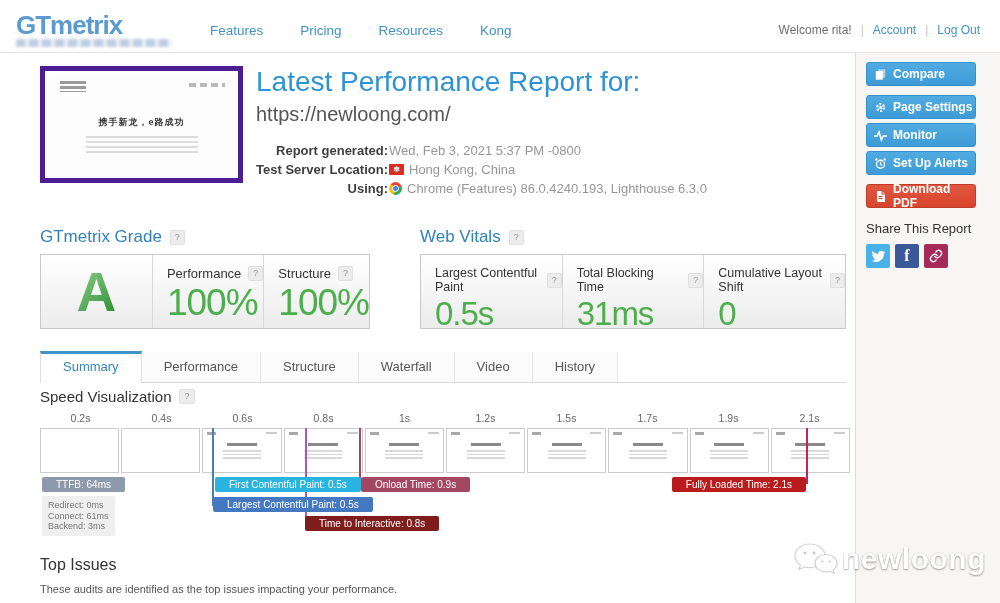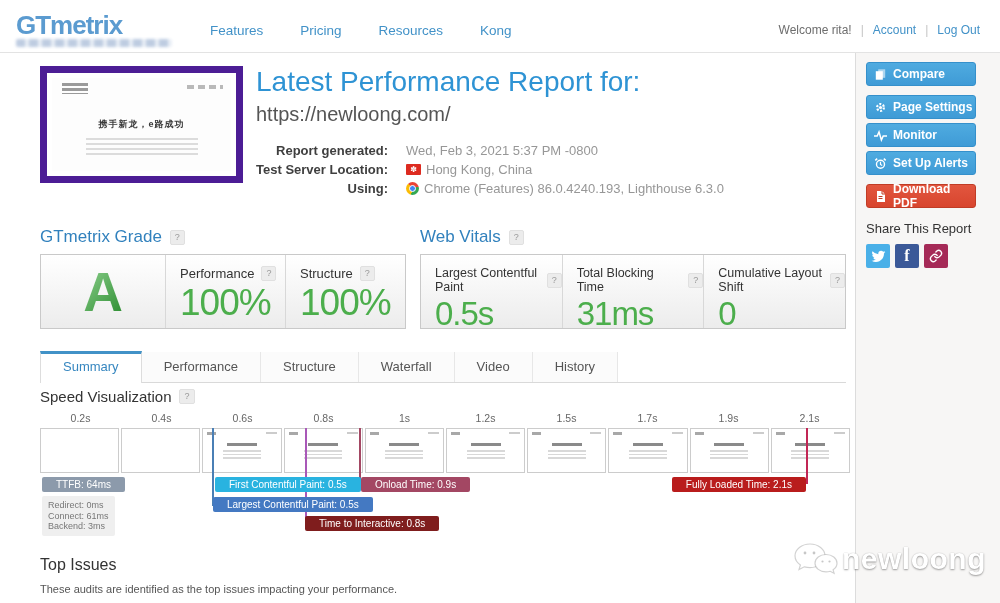--- a/index.html
+++ b/index.html
@@ -34,50 +34,50 @@
   .share-icons { display:flex; gap:5px; margin-top:8px; }
   .share-icon { width:24px; height:24px; border-radius:2px; display:flex; align-items:center;
     justify-content:center; color:#fff; cursor:pointer; }
   .share-icon.twitter { background:#4ab0e8; }
   .share-icon.facebook { background:#3b5998; font-size:16px; font-weight:bold;
     font-family:"Liberation Serif", serif; }
   .share-icon.linkshare { background:#a52a57; }
 
   
   .report-row { position:absolute; top:66px; left:40px; display:flex; }
-  .thumb { width:203px; height:117px; border:7px solid #4c1d95; background:#fff; padding:5px;
+  .thumb { width:203px; height:117px; border:5px solid #4c1d95; background:#fff; padding:5px;
     margin-right:13px; cursor:pointer; }
   .thumb-inner { width:100%; height:100%; background:#fdfdfd; position:relative; }
   .thumb-logo { position:absolute; top:5px; left:10px; width:26px; height:11px;
     background:repeating-linear-gradient(#9a9a9a 0 3px,transparent 3px 5px); }
   .thumb-navbits { position:absolute; top:7px; right:8px; width:36px; height:4px;
     background:repeating-linear-gradient(90deg,#b9b9b9 0 7px,transparent 7px 11px); }
   .thumb-heading { position:absolute; top:40px; width:100%; text-align:center;
     font-size:9px; font-weight:bold; color:#3a3a3a; letter-spacing:1px; }
   .thumb-para { position:absolute; top:60px; left:50%; transform:translateX(-50%);
     width:112px; height:20px;
     background:repeating-linear-gradient(#dcdcdc 0 2px,transparent 2px 5px); }
   .report-title { font-size:28px; color:#2e93d4; line-height:31px; }
   .report-url { font-size:20px; color:#555; margin-top:6px; cursor:pointer; }
   .report-fields { margin-top:15px; font-size:13px; }
   .field-row { display:flex; align-items:center; line-height:19px; }
-  .field-label { width:132px; text-align:right; color:#3f3f3f; font-weight:bold; margin-right:18px; }
+  .field-label { width:132px; text-align:right; color:#3f3f3f; font-weight:bold; margin-right:1px; }
   .field-value { color:#979797; display:flex; align-items:center; gap:5px; }
   .hk-flag { display:inline-block; width:15px; height:11px; background:#dd2b20; border-radius:1px;
     color:#fff; font-size:8px; line-height:11px; text-align:center; }
   .chrome-icon { width:13px; height:13px; border-radius:50%; position:relative;
     background:conic-gradient(from -45deg,#ea4335 0 33%,#34a853 33% 66%,#fbbc05 66% 100%); }
   .chrome-icon::after { content:""; position:absolute; inset:3px; background:#4285f4;
     border:1.5px solid #fff; border-radius:50%; }
 
   
   .section-heading { font-size:17px; color:#3181bd; display:flex; align-items:center; gap:8px; }
   .help { background:#ececec; color:#999; font-size:9px; line-height:11px; padding:1px 4px;
     border-radius:2px; border:1px solid #e0e0e0; cursor:pointer; }
-  .grade-section { position:absolute; top:227px; left:40px; width:366px; }
+  .grade-section { position:absolute; top:227px; left:40px; width:330px; }
   .vitals-section { position:absolute; top:227px; left:420px; width:426px; }
   .panel { margin-top:7px; border:1px solid #c9c9c9; background:linear-gradient(#ffffff,#ececec);
     display:flex; height:75px; }
   .grade-letter-cell { width:124px; display:flex; align-items:center; justify-content:center; }
   .grade-letter { font-size:55px; font-weight:bold; color:#3fa03c; line-height:60px;
     background:linear-gradient(135deg,#8ed08e 5%,#2f8f33 90%);
     -webkit-background-clip:text; background-clip:text; -webkit-text-fill-color:transparent; }
   .metric-cell { flex:1; border-left:1px solid #d8d8d8; padding:11px 0 0 14px; }
   .metric-cell.first { border-left:none; }
   .metric-label { font-size:13px; color:#333; display:flex; gap:7px; align-items:center; }

